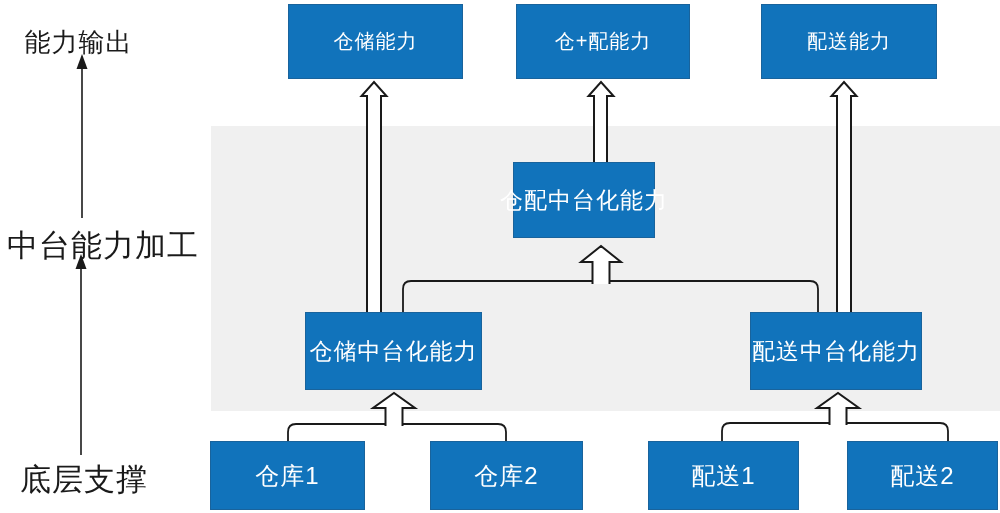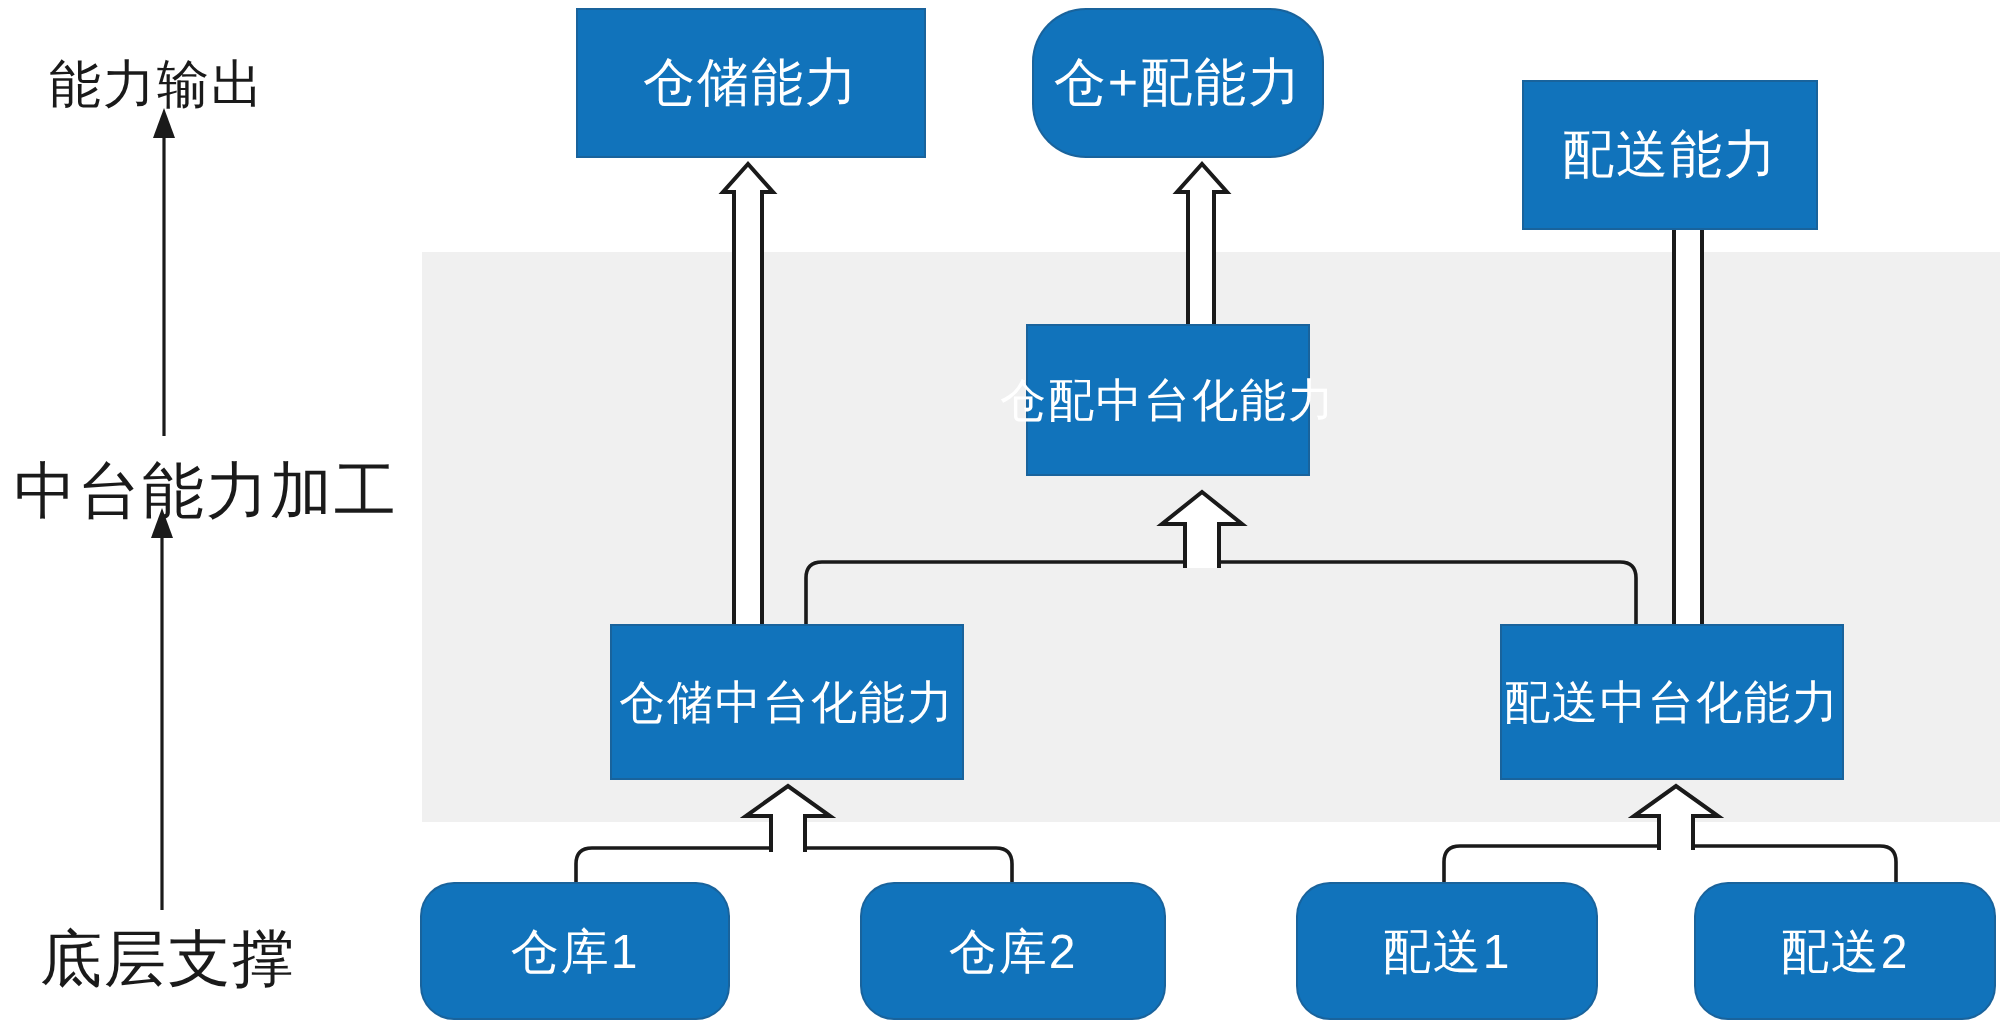--- a/index.html
+++ b/index.html
@@ -41,23 +41,23 @@
     display: flex;
     align-items: center;
     justify-content: center;
     color: #ffffff;
     z-index: 2;
     letter-spacing: 1px;
   }
   .bluebox span {
     white-space: nowrap;
   }
-  .box-top    { top: 4px;   height: 75px; font-size: 26px; }
+  .box-top    { top: 4px;   height: 75px; font-size: 20px; }
   .box-mid    {              height: 78px; font-size: 23px; }
-  .box-bottom { top: 441px; height: 69px; font-size: 24px; border-radius: 17px; }
+  .box-bottom { top: 441px; height: 69px; font-size: 24px; }
   .rowlabel {
     position: absolute;
     color: #1a1a1a;
     font-size: 31px;
     font-weight: 500;
     text-align: center;
     white-space: nowrap;
     z-index: 2;
     letter-spacing: 1px;
   }
@@ -115,24 +115,24 @@
 
     <path class="blockarrow" d="M 592.5 284 L 592.5 262 L 581 262 L 601 246 L 621 262 L 609.5 262 L 609.5 284"></path>
 
     <path class="blockarrow" d="M 385.5 426 L 385.5 408 L 373 408 L 394 393 L 415 408 L 402.5 408 L 402.5 426"></path>
     <path class="blockarrow" d="M 829.5 425 L 829.5 408 L 817 408 L 838 393 L 859 408 L 846.5 408 L 846.5 425"></path>
   </svg>
 
   <div class="bluebox box-top" style="left:288px; width:175px;">
     <span>仓储能力</span>
   </div>
-  <div class="bluebox box-top" style="left:516px; width:146px;border-radius:27px;">
+  <div class="bluebox box-top" style="left:516px; width:174px;">
     <span>仓+配能力</span>
   </div>
-  <div class="bluebox box-top" style="left:761px; width:148px;margin-top:36px;">
+  <div class="bluebox box-top" style="left:761px; width:176px;">
     <span>配送能力</span>
   </div>
 
   <div class="bluebox box-mid" style="left:513px; top:162px; width:142px; height:76px;">
     <span>仓配中台化能力</span>
   </div>
 
   <div class="bluebox box-mid" style="left:305px; top:312px; width:177px;">
     <span>仓储中台化能力</span>
   </div>

